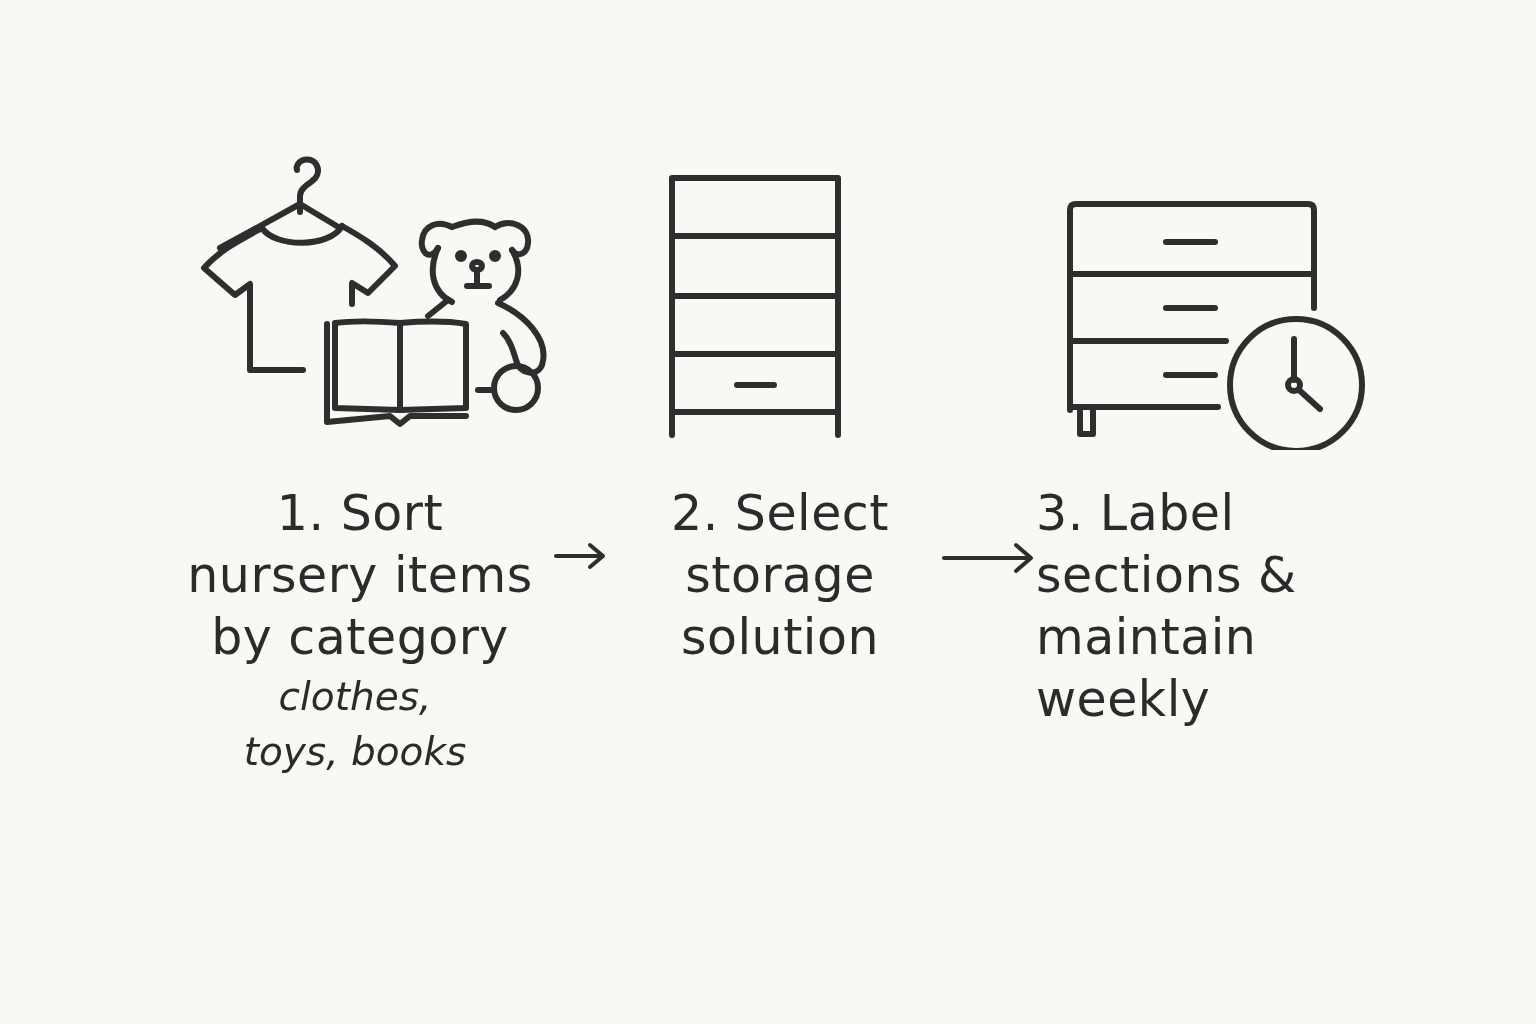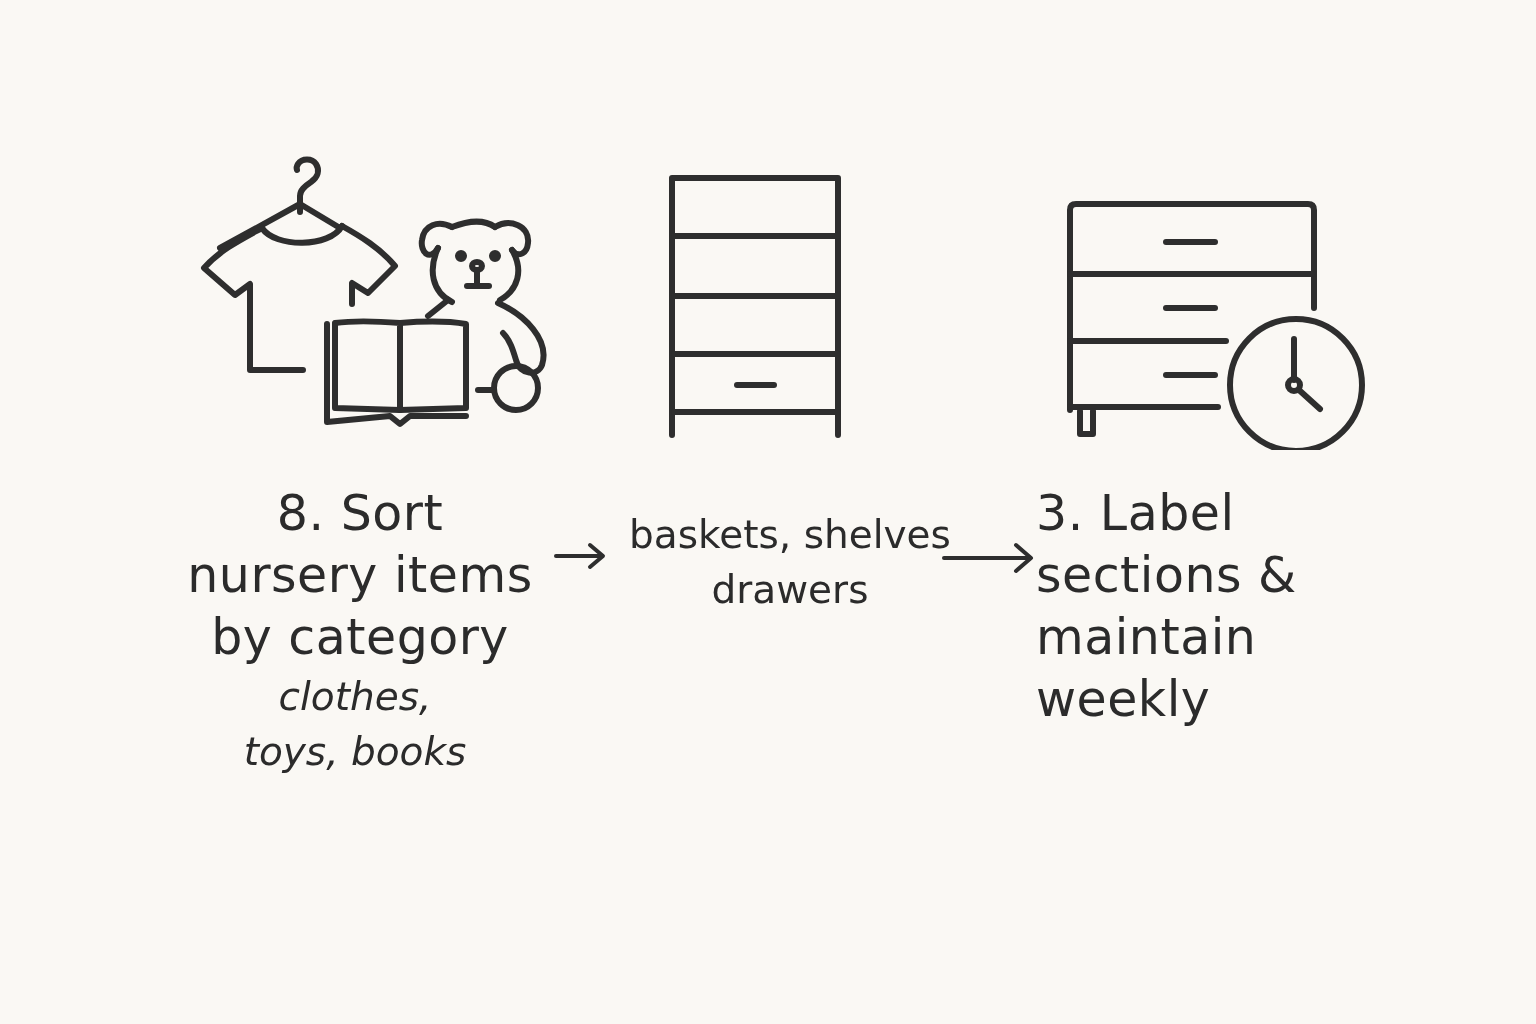--- a/index.html
+++ b/index.html
@@ -123,37 +123,38 @@
     <g>
       <circle cx="246" cy="195" r="66"></circle>
       <path d="M244 149 L244 190"></path>
       <circle cx="244" cy="195" r="6"></circle>
       <path d="M249 200 L270 219"></path>
     </g>
   </svg>
 </div>
 
 <div class="text-block" style="left:180px; top:483px; width:360px;">
-  <div class="title">8. Sort
+  <div class="title">1. Sort
 nursery items
 by category</div>
   <div class="sub" style="padding-right:10px;font-style:italic;">clothes,
 toys, books</div>
 </div>
 
 <div class="arrow" style="left:550px; top:540px;">
   <svg width="60" height="32" viewBox="0 0 60 32">
     <path d="M6 16 L52 16"></path>
     <path d="M40 5 L53 16 L40 27"></path>
   </svg>
 </div>
 
 <div class="text-block" style="left:620px; top:483px; width:320px;">
-  <div class="sub" style="margin-top:24px; margin-left:-10px; width:360px;">baskets, shelves
-drawers</div>
+  <div class="title">2. Select
+storage
+solution</div>
 </div>
 
 <div class="arrow" style="left:938px; top:540px;">
   <svg width="100" height="36" viewBox="0 0 100 36">
     <path d="M6 18 L92 18"></path>
     <path d="M78 5 L93 18 L78 31"></path>
   </svg>
 </div>
 
 <div class="text-block" style="left:1036px; top:483px; width:300px; text-align:left;">

